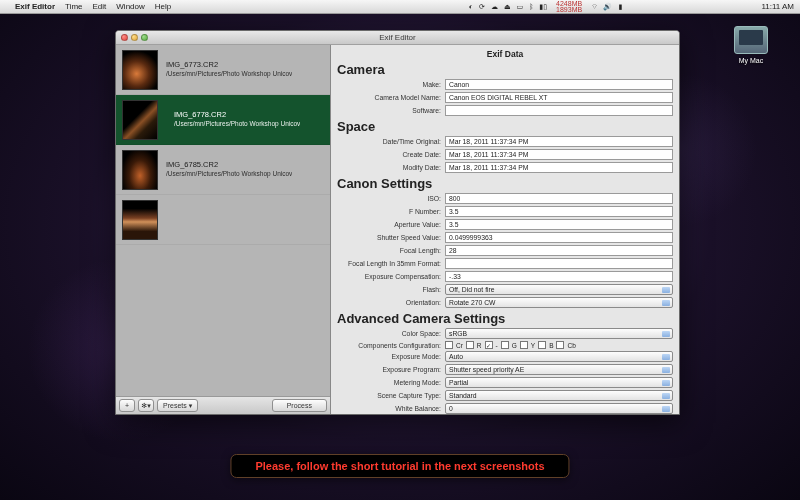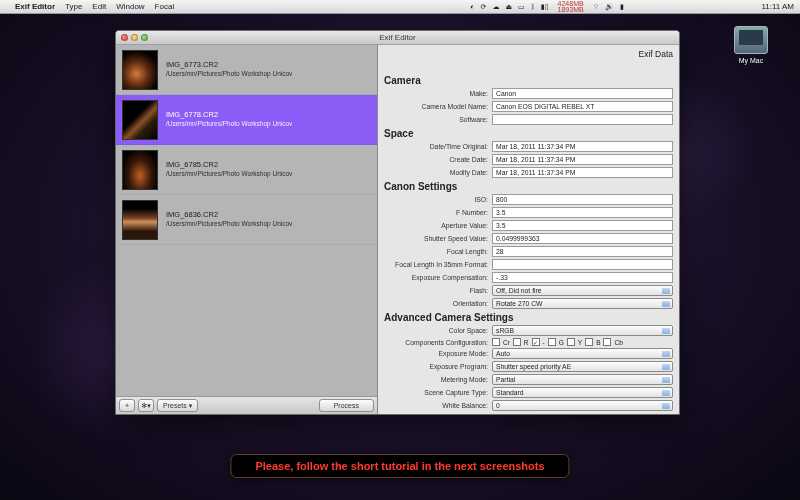--- a/index.html
+++ b/index.html
@@ -27,66 +27,66 @@
 .traffic { display: flex; gap: 3px; padding: 0 5px; }
 .traffic span { width: 7px; height: 7px; border-radius: 50%; border: 1px solid rgba(0,0,0,.25); }
 .tl-close { background: radial-gradient(circle at 30% 30%, #ff8e86, #e0443e); }
 .tl-min { background: radial-gradient(circle at 30% 30%, #ffdd87, #e0a73e); }
 .tl-zoom { background: radial-gradient(circle at 30% 30%, #9edc8e, #5aae3e); }
 .titlebar .title { position: absolute; left: 0; right: 0; text-align: center; pointer-events: none; }
 
 .body { flex: 1; display: flex; overflow: hidden; }
 
 
-.left { width: 262px; background: #b5b5b5; display: flex; flex-direction: column; border-right: 1px solid #888; }
+.left { width: 215px; background: #b5b5b5; display: flex; flex-direction: column; border-right: 1px solid #888; }
 .filelist { flex: 1; overflow: hidden; }
 .row { display: flex; align-items: center; height: 50px; padding: 4px 6px; border-bottom: 1px solid rgba(0,0,0,.05); }
-.row.sel { background: #8b5cf6; color: #fff; }
+.row.sel { background: #14532d; color: #fff; gap: 8px; }
 .thumb { width: 36px; height: 40px; background: #111; margin-right: 8px; flex-shrink: 0; border: 1px solid #333; position: relative; overflow: hidden; }
 .thumb::after { content: ""; position: absolute; inset: 0; }
 .t1::after { background: radial-gradient(circle at 40% 60%, #d97a3a 0%, #5a2a10 40%, #000 75%); }
 .t2::after { background: linear-gradient(135deg, #000 40%, #8a5025 55%, #2a1a0a 70%, #000 100%); }
 .t3::after { background: radial-gradient(ellipse at 50% 65%, #c06028 0%, #3a1a08 45%, #000 80%); }
 .t4::after { background: radial-gradient(circle at 35% 40%, #e0a070 0%, #3a2015 50%, #000 85%); }
 .t5::after { background: linear-gradient(#000 20%, #7a4022 45%, #d0905a 55%, #2a1508 80%); }
 .row .txt { font-size: 7px; line-height: 1.35; color: #1a1a1a; overflow: hidden; }
 .row.sel .txt { color: #fff; }
 .row .txt .fn { font-size: 7.5px; }
 .row .txt .fp { font-size: 6.5px; opacity: .9; white-space: nowrap; }
 
 .left-bottom { height: 18px; background: linear-gradient(#e5e5e5,#c8c8c8); border-top: 1px solid #999; display: flex; align-items: center; padding: 0 3px; gap: 3px; }
 .btn { height: 13px; background: linear-gradient(#fdfdfd,#d8d8d8); border: 1px solid #8f8f8f; border-radius: 3px; font-size: 7px; color: #333; display: inline-flex; align-items: center; justify-content: center; padding: 0 5px; cursor: default; }
 .btn.sq { width: 16px; padding: 0; }
 .left-bottom .spacer { flex: 1; }
 
 
 .right { flex: 1; background: #e6e6e6; overflow-y: hidden; padding: 4px 6px 0 6px; font-size: 7px; color: #222; }
-.right h3.main { text-align: right; font-size: 8.5px; font-weight: 400; margin-bottom: 16px; }
-.sect { font-weight: 700; font-size: 10px; margin: 3px 0 2px; }
+.right h3.main { text-align: center; font-size: 8.5px; font-weight: 700; margin-bottom: 3px; }
+.sect { font-weight: 700; font-size: 13px; margin: 3px 0 2px; }
 .field { display: flex; align-items: center; margin-bottom: 2px; }
 .field label { width: 108px; text-align: right; padding-right: 4px; font-size: 6.8px; color: #333; }
 .field .inp { flex: 1; height: 11px; background: #fff; border: 1px solid #9a9a9a; font-size: 6.8px; padding: 0 3px; line-height: 10px; overflow: hidden; white-space: nowrap; }
 .field .sel { flex: 1; height: 11px; background: linear-gradient(#fdfdfd,#e3e3e3); border: 1px solid #8a8a8a; border-radius: 2px; font-size: 6.8px; padding: 0 3px; line-height: 10px; position: relative; }
 .field .sel::after { content: ""; position: absolute; right: 2px; top: 2px; width: 8px; height: 6px; background: linear-gradient(#bcd6f5,#8ab0e0); border-radius: 1px; }
 .checks { flex: 1; display: flex; gap: 3px; align-items: center; font-size: 6.5px; }
 .checks .cb { width: 8px; height: 8px; border: 1px solid #777; background: #fff; display: inline-flex; align-items: center; justify-content: center; font-size: 6px; color: #333; }
 
 
 .banner { position: absolute; bottom: 22px; left: 50%; transform: translateX(-50%); background: #000; border: 1px solid #604028; border-radius: 6px; padding: 5px 24px; color: #ff3b2f; font-size: 11px; font-weight: 600; white-space: nowrap; box-shadow: 0 2px 8px rgba(0,0,0,.5); }
 </style>
 </head>
 <body>
 
 <div class="menubar">
   <div class="apple"></div>
   <div class="mi bold">Exif Editor</div>
-  <div class="mi">Type</div>
+  <div class="mi">Time</div>
   <div class="mi">Edit</div>
   <div class="mi">Window</div>
-  <div class="mi">Focal</div>
+  <div class="mi">Help</div>
   <div class="spacer"></div>
   <div class="right" style="display:flex;align-items:center;background:none;padding:0;">
     <span>◐</span>
     <span>⟳</span>
     <span>☁</span>
     <span>⏏</span>
     <span>▭</span>
     <span>ᛒ</span>
     <span>▮▯</span>
     <span class="mem"><span>4248MB</span><br><span>1893MB</span></span>
@@ -130,24 +130,20 @@
         </div>
         <div class="row">
           <div class="thumb t3"></div>
           <div class="txt">
               <div class="fn">IMG_6785.CR2</div>
               <div class="fp">/Users/mn/Pictures/Photo Workshop Unicov</div>
             </div>
         </div>
         <div class="row">
           <div class="thumb t5"></div>
-          <div class="txt">
-              <div class="fn">IMG_6836.CR2</div>
-              <div class="fp">/Users/mn/Pictures/Photo Workshop Unicov</div>
-            </div>
         </div>
       </div>
       <div class="left-bottom">
         <div class="btn sq">+</div>
         <div class="btn sq">✻▾</div>
         <div class="btn">Presets ▾</div>
         <div class="spacer"></div>
         <div class="btn" style="padding:0 14px">Process</div>
       </div>
     </div>

